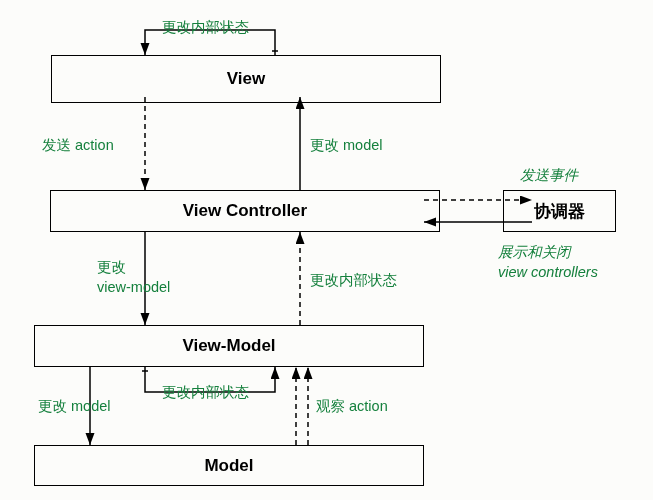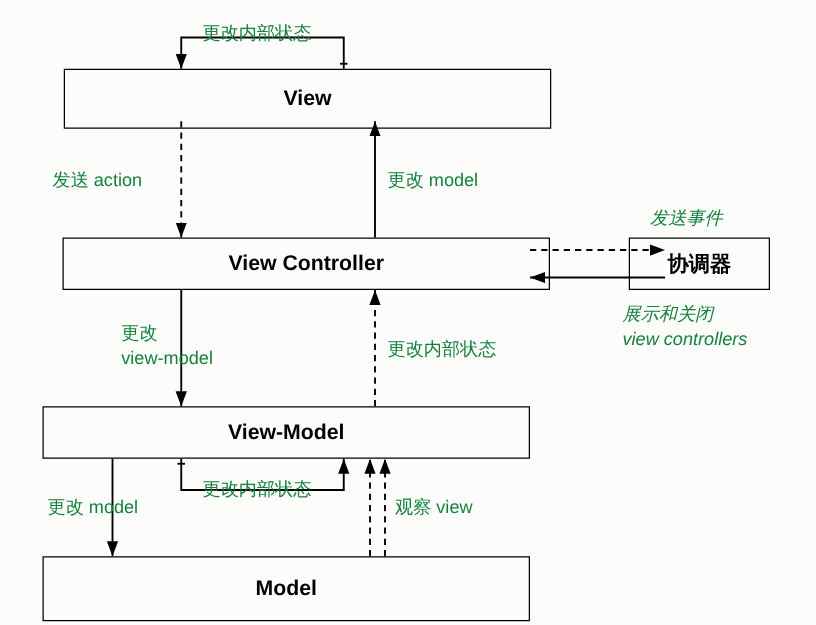--- a/index.html
+++ b/index.html
@@ -44,21 +44,21 @@
 </div>
 
 <div class="box" style="left:50px; top:190px; width:390px; height:42px;">
   <span>View Controller</span>
 </div>
 
 <div class="box" style="left:34px; top:325px; width:390px; height:42px;">
   <span>View-Model</span>
 </div>
 
-<div class="box" style="left:34px; top:445px; width:390px; height:52px;">
+<div class="box" style="left:34px; top:445px; width:390px; height:41px;">
   <span>Model</span>
 </div>
 
 <div class="box" style="left:503px; top:190px; width:113px; height:42px;">
   <span>协调器</span>
 </div>
 
 <svg class="arrows">
   <defs>
     <marker id="ah" markerWidth="10" markerHeight="10" refX="8" refY="3" orient="auto">
@@ -94,13 +94,13 @@
 <span class="label" style="left:42px; top:136px;">发送 action</span>
 <span class="label" style="left:310px; top:136px;">更改 model</span>
 <span class="label" style="left:520px; top:166px;font-style:italic;">发送事件</span>
 <span class="label" style="left:498px; top:243px;font-style:italic;">展示和关闭
 view controllers</span>
 <span class="label" style="left:62px; top:258px;margin-left:35px;">更改
 view-model</span>
 <span class="label" style="left:310px; top:271px;">更改内部状态</span>
 <span class="label" style="left:162px; top:383px;">更改内部状态</span>
 <span class="label" style="left:38px; top:397px;">更改 model</span>
-<span class="label" style="left:316px; top:397px;">观察 view</span>
+<span class="label" style="left:316px; top:397px;">观察 action</span>
 
 </body></html>

